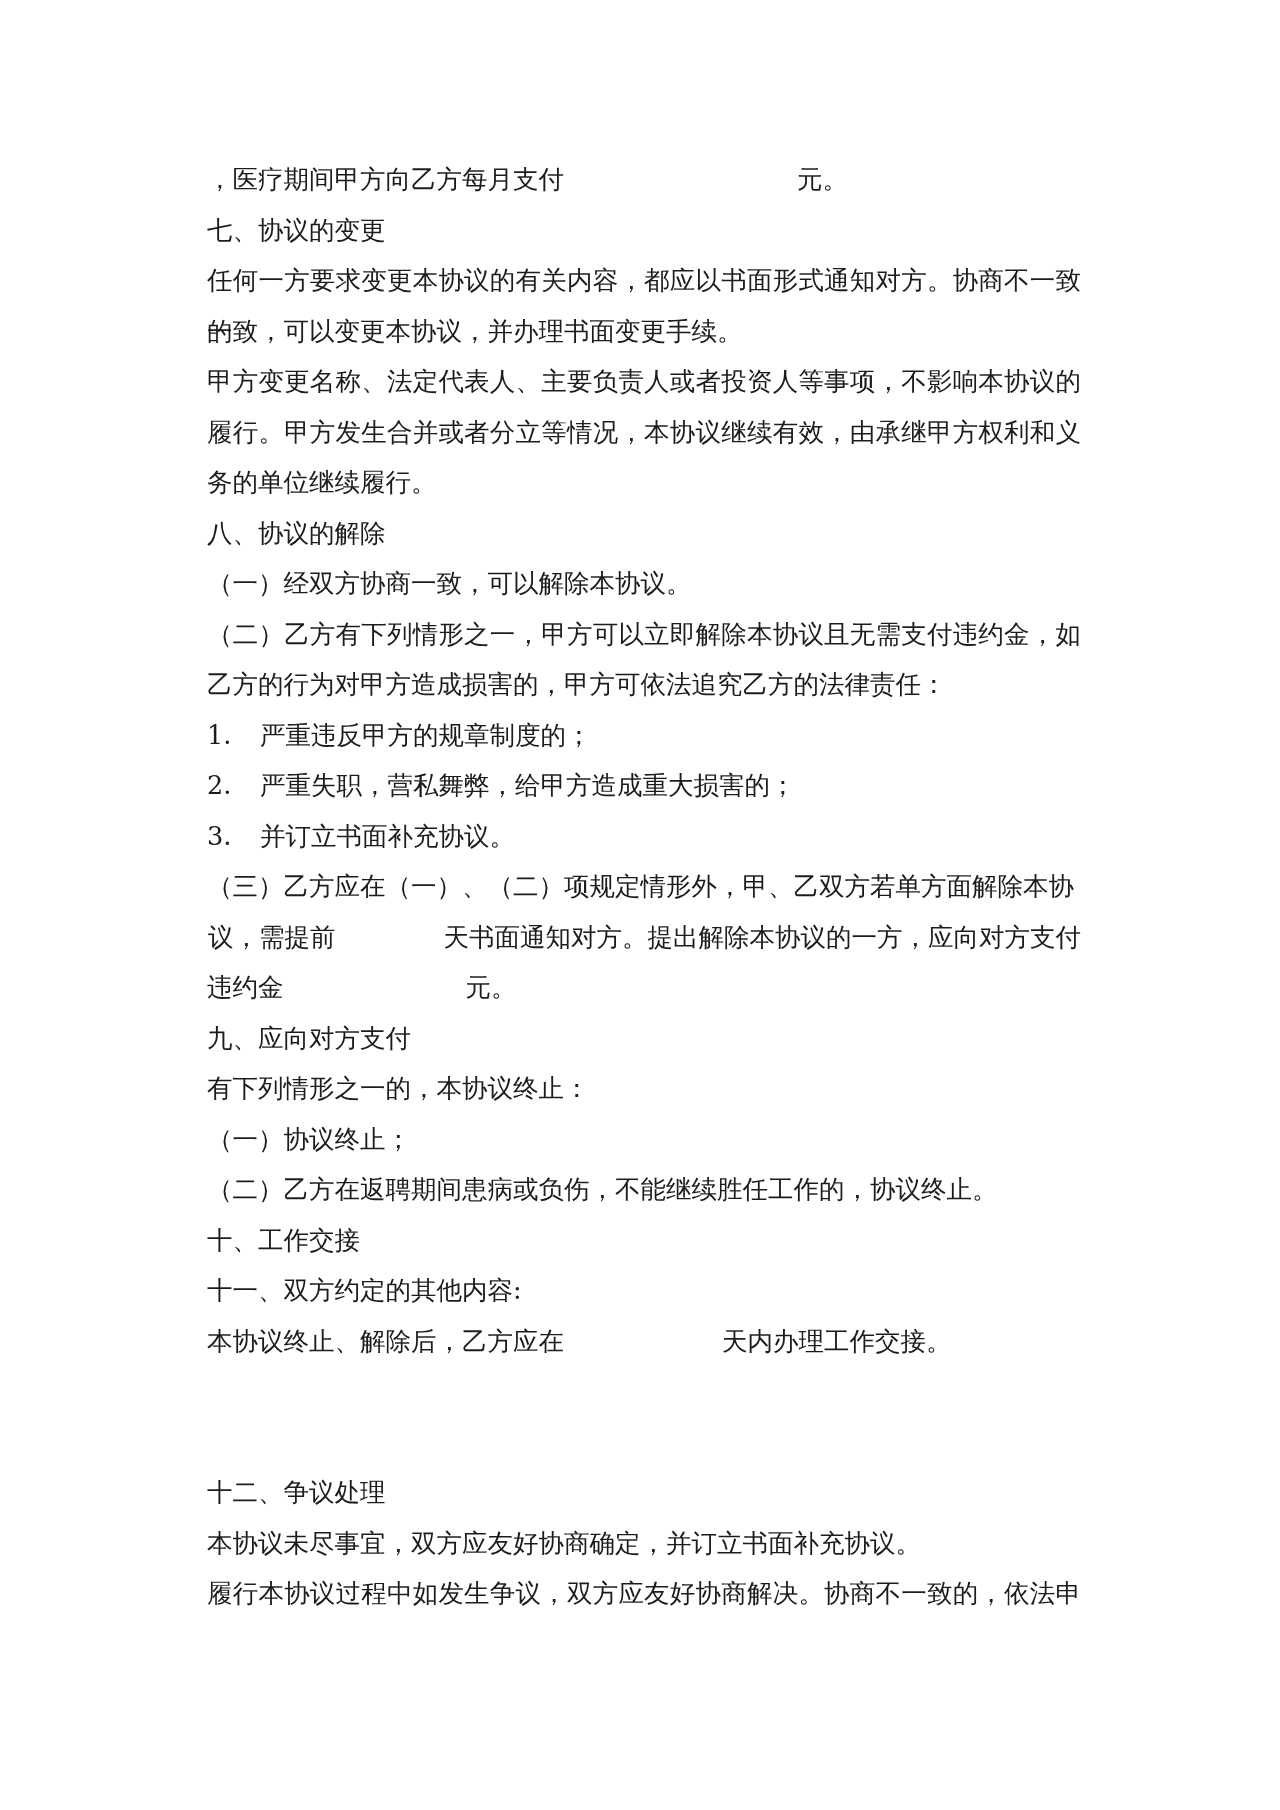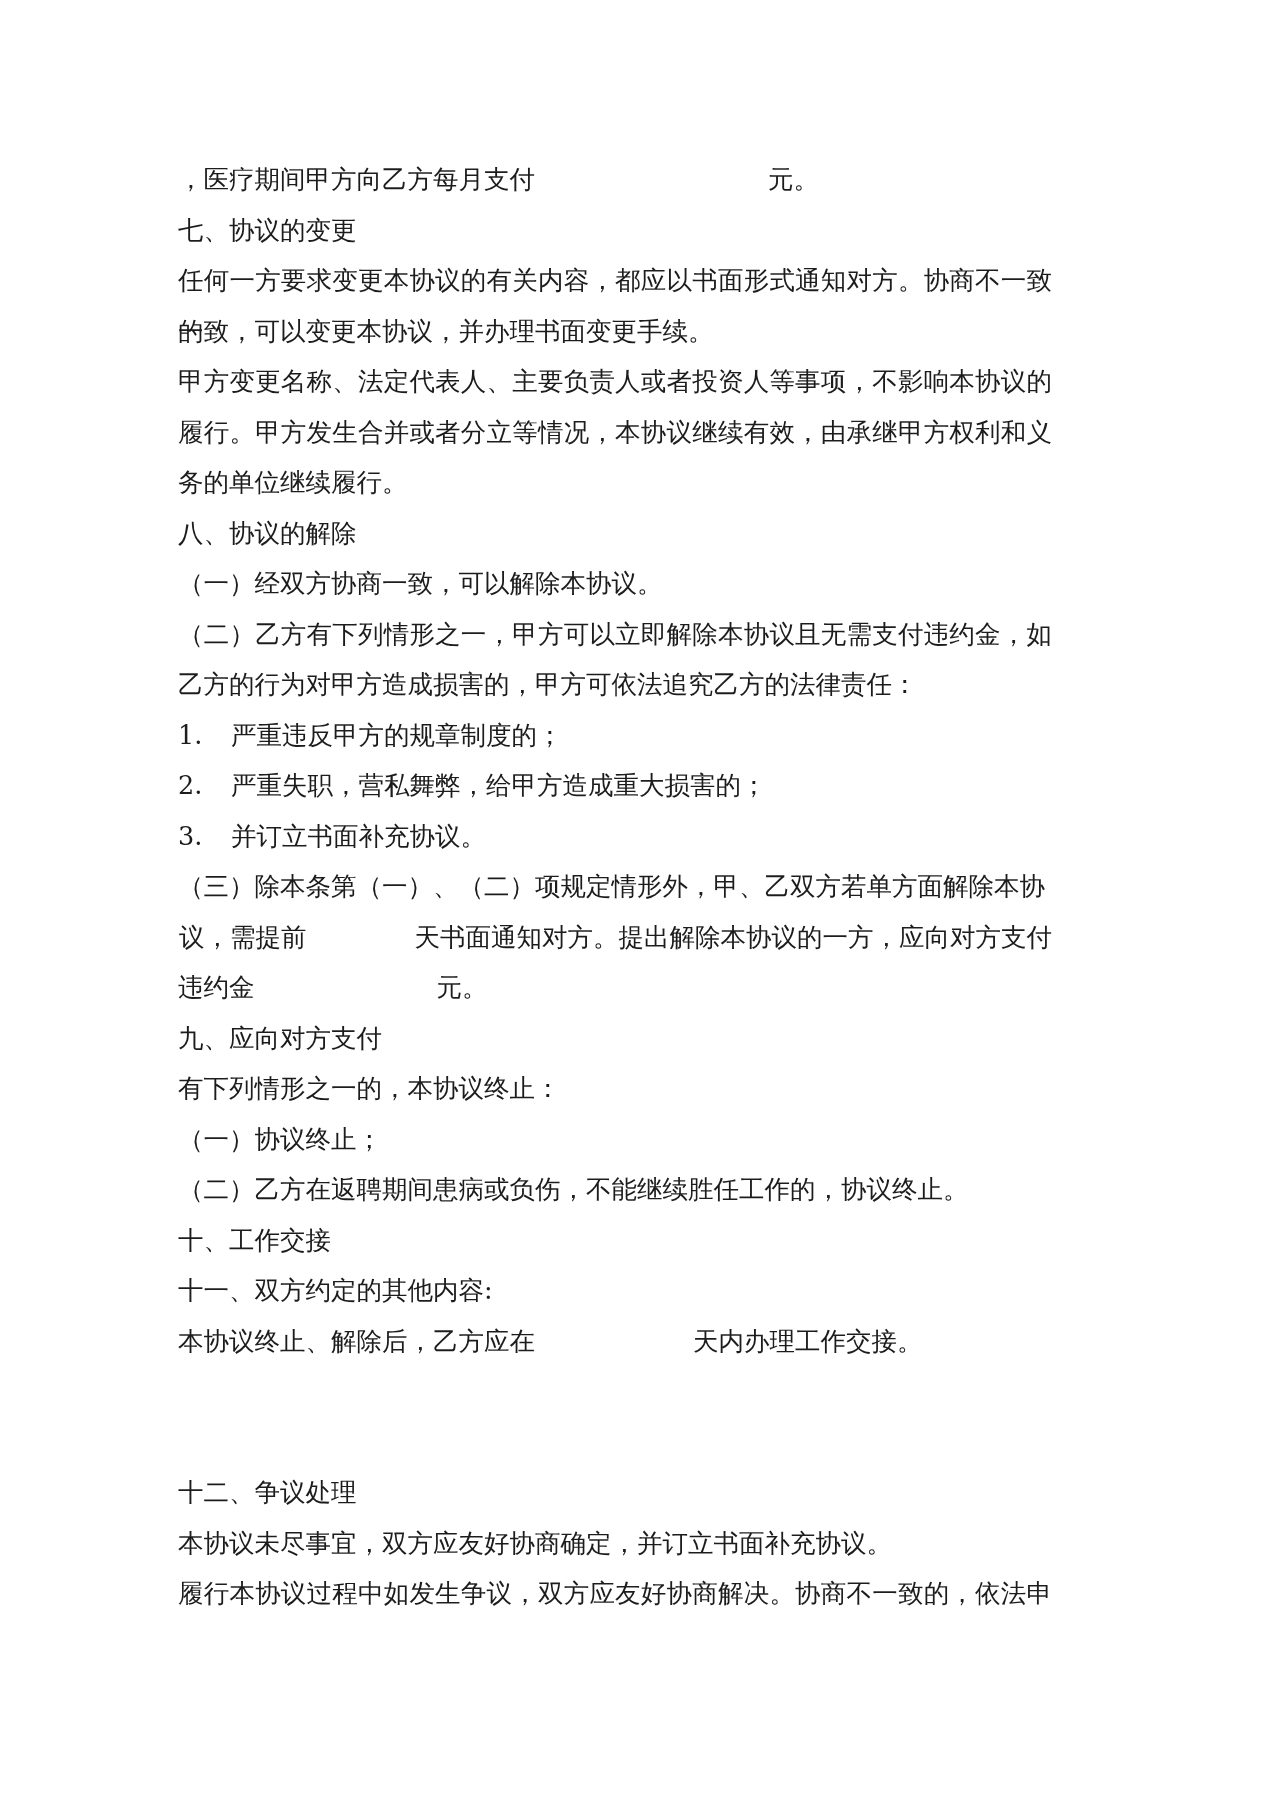--- a/index.html
+++ b/index.html
@@ -1,19 +1,19 @@
 <!DOCTYPE html>
 <html><head>
 <meta charset="utf-8">
 <style>
   html, body { margin: 0; padding: 0; background: #ffffff; }
   body { width: 1280px; height: 1810px; position: relative; overflow: hidden; }
   .page {
     position: absolute;
-    left: 178px;
+    left: 207px;
     top: 154px;
     width: 874px;
     font-family: "DejaVu Serif", "Liberation Serif", serif;
     font-size: 25.5px;
     line-height: 50.5px;
     color: #1c1c1c;
   }
   .line { height: 50.5px; white-space: nowrap; overflow: visible; }
   .line.full { text-align: justify; text-align-last: justify; white-space: normal; }
   .blank { display: inline-block; }
@@ -44,21 +44,21 @@
   <div class="line">
     <span class="list-num">1.</span><span>严重违反甲方的规章制度的；</span>
   </div>
   <div class="line">
     <span class="list-num">2.</span><span>严重失职，营私舞弊，给甲方造成重大损害的；</span>
   </div>
   <div class="line">
     <span class="list-num">3.</span><span>并订立书面补充协议。</span>
   </div>
 
-  <div class="line">（三）除本条第（一）、（二）项规定情形外，甲、乙双方若单方面解除本协</div>
+  <div class="line">（三）乙方应在（一）、（二）项规定情形外，甲、乙双方若单方面解除本协</div>
   <div class="line" style="display:flex;justify-content:flex-end;">
     <span><span>议，需提前</span><span class="blank" style="width:108px"></span><span>天书面通知对方。提出解除本协议的一方，应向对方支付</span></span>
   </div>
   <div class="line">
     <span>违约金</span><span class="blank" style="width:182px"></span><span>元。</span>
   </div>
 
   <div class="line">九、应向对方支付</div>
   <div class="line">有下列情形之一的，本协议终止：</div>
   <div class="line">（一）协议终止；</div>

